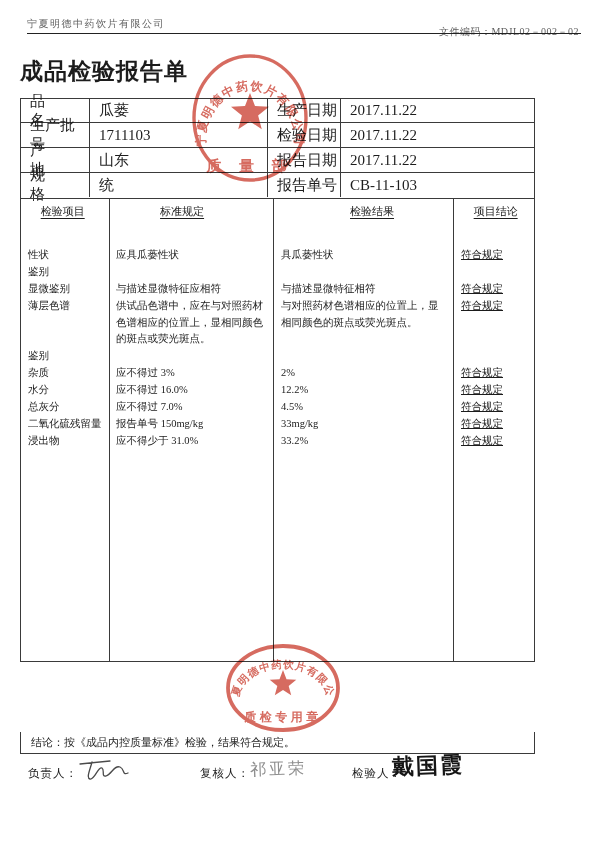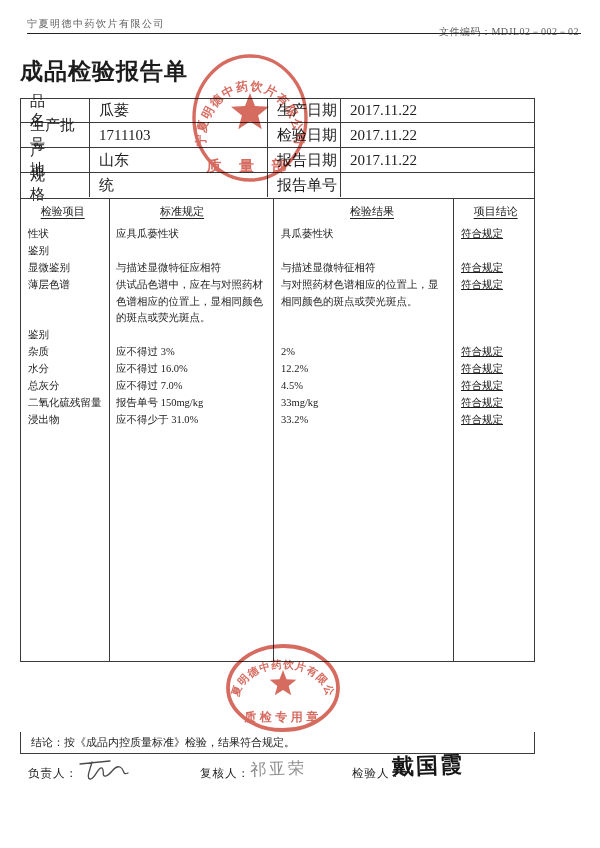--- a/index.html
+++ b/index.html
@@ -28,21 +28,21 @@
   .info-cell.lastrow{border-bottom:none;}
 
   
   .insp{position:absolute;left:20px;top:198px;width:515px;height:464px;
         border:1px solid #3a3a3a;box-sizing:border-box;}
   .vline{position:absolute;top:0;bottom:0;width:1px;background:#3a3a3a;}
   .insp-head{display:flex;margin-top:5px;font-size:11px;}
   .insp-head span{display:block;text-align:center;text-decoration:underline;
                   text-underline-offset:3px;}
   .h1{width:88px;} .h2{width:164px;} .h3{width:180px;padding-left:27px;} .h4{width:81px;}
-  .insp-rows{margin-top:7px;}
+  .insp-rows{margin-top:28px;}
   .insp-row{display:flex;min-height:17px;font-size:10.5px;line-height:16.5px;}
   .c1{width:88px;padding-left:7px;box-sizing:border-box;}
   .c2{width:164px;padding:0 7px;box-sizing:border-box;}
   .c3{width:180px;padding:0 8px;box-sizing:border-box;}
   .c4{width:81px;padding-left:8px;box-sizing:border-box;text-decoration:underline;}
 
   
   .conclusion{position:absolute;left:20px;top:732px;width:515px;height:22px;
               border:1px solid #3a3a3a;border-top:none;box-sizing:border-box;
               font-size:11px;line-height:20px;padding-left:10px;}
@@ -84,20 +84,21 @@
     <div class="info-cell lastcol">2017.11.22</div>
 
     <div class="info-cell">产　　地</div>
     <div class="info-cell">山东</div>
     <div class="info-cell">报告日期</div>
     <div class="info-cell lastcol">2017.11.22</div>
 
     <div class="info-cell lastrow">规　　格</div>
     <div class="info-cell lastrow">统</div>
     <div class="info-cell lastrow">报告单号</div>
+    <div class="info-cell lastrow lastcol">CB-11-103</div>
   </div>
 
   <div class="insp">
     <div class="vline" style="left:88px"></div>
     <div class="vline" style="left:252px"></div>
     <div class="vline" style="left:432px"></div>
 
     <div class="insp-head">
       <span class="h1">检验项目</span>
       <span class="h2">标准规定</span>

